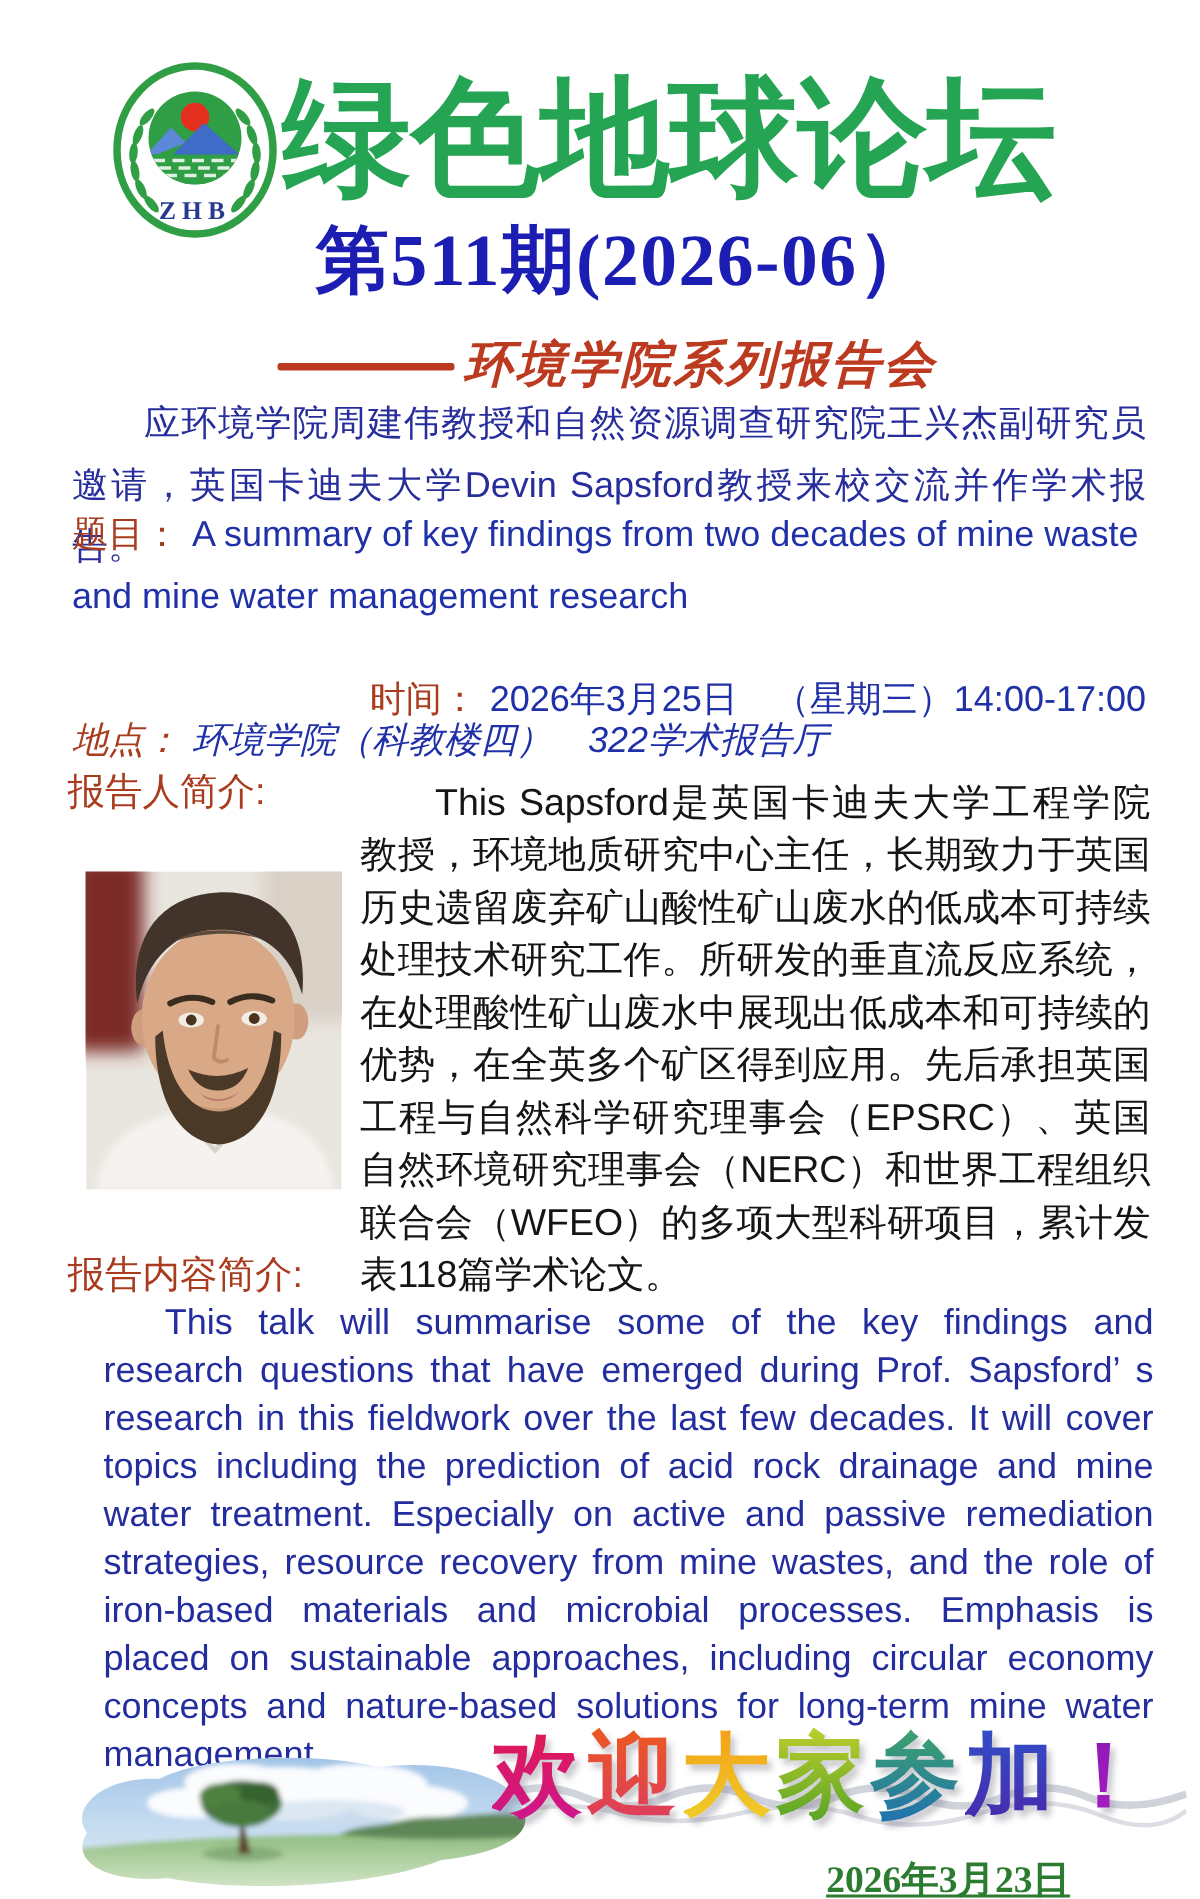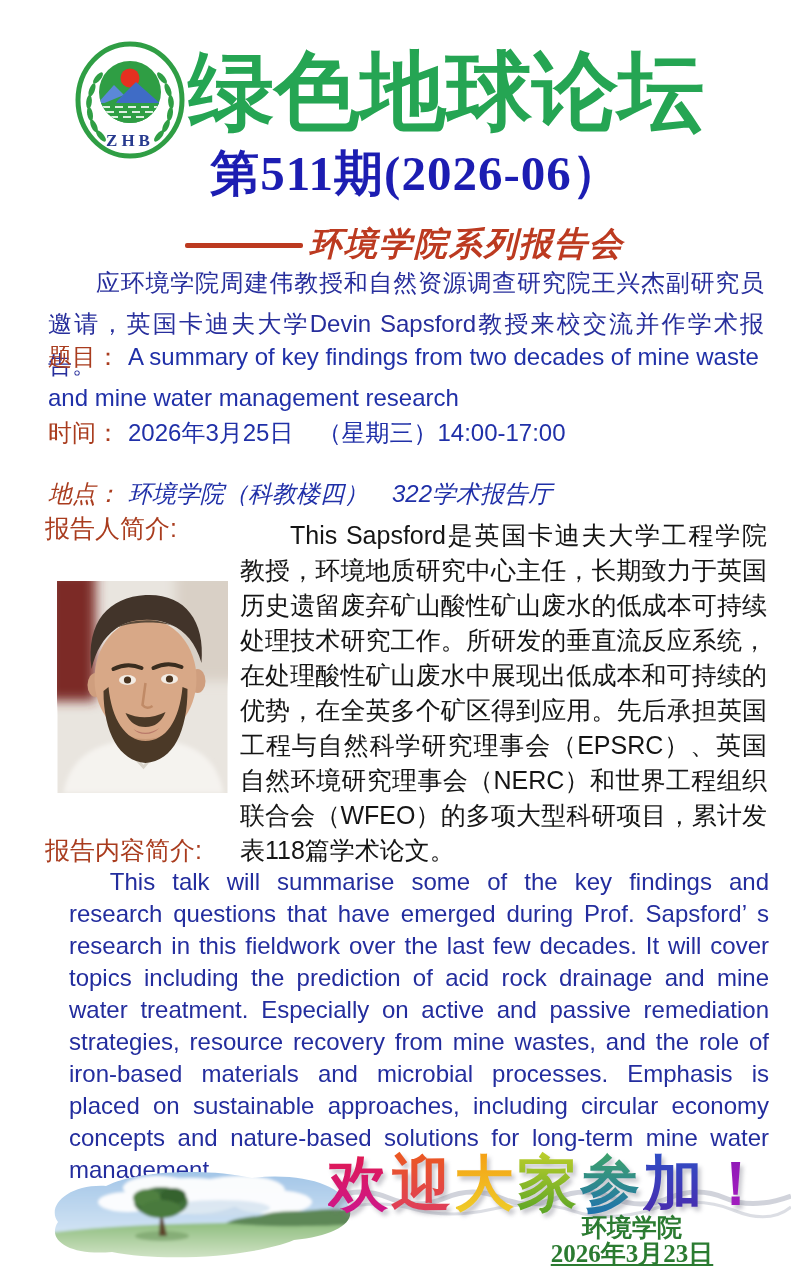--- a/index.html
+++ b/index.html
@@ -36,21 +36,21 @@
 
   
   .intro {
     left:48px; top:262px; width:716px; font-size:24px; line-height:41px;
     color:#272e9c; text-indent:2em; text-align:justify;
   }
   .field { left:48px; width:716px; font-size:24px; line-height:41px; }
   .field .lab { color:#a93c1e; }
   .field .val { color:#2030a8; margin-left:8px; }
   .topic { top:336px; }
-  .time  { top:412px; }
+  .time  { top:446px;text-align:right; }
   .venue { top:473px;font-style:italic; }
 
   .section-label { left:45px; font-size:25px; line-height:32px; color:#a93c1e; }
   .speaker-label { top:512px; }
   .content-label { top:834px; }
 
   .photo { left:57px; top:581px; width:171px; height:212px; }
   .bio {
     left:240px; top:518px; width:527px; font-size:25px; line-height:35px;
     color:#151515; text-indent:2em; text-align:justify;
@@ -220,16 +220,15 @@
   <div class="abs welcome">
       <span style="background: linear-gradient(rgb(225, 26, 78), rgb(204, 22, 144)) text; color: transparent;">欢</span>
       <span style="background: linear-gradient(rgb(236, 90, 30), rgb(221, 58, 98)) text; color: transparent;">迎</span>
       <span style="background: linear-gradient(rgb(245, 159, 22), rgb(238, 207, 42)) text; color: transparent;">大</span>
       <span style="background: linear-gradient(rgb(191, 207, 44), rgb(84, 162, 38)) text; color: transparent;">家</span>
       <span style="background: linear-gradient(rgb(63, 164, 104), rgb(30, 111, 178)) text; color: transparent;">参</span>
       <span style="background: linear-gradient(rgb(48, 80, 198), rgb(74, 40, 173)) text; color: transparent;">加</span>
       <span style="background: linear-gradient(rgb(141, 24, 182), rgb(167, 30, 192)) text; color: transparent;">！</span>
     </div>
 
-  <div class="abs footer-org">环境学院</div>
   <div class="abs footer-date">2026年3月23日</div>
 
 </div>
 
 </body></html>

